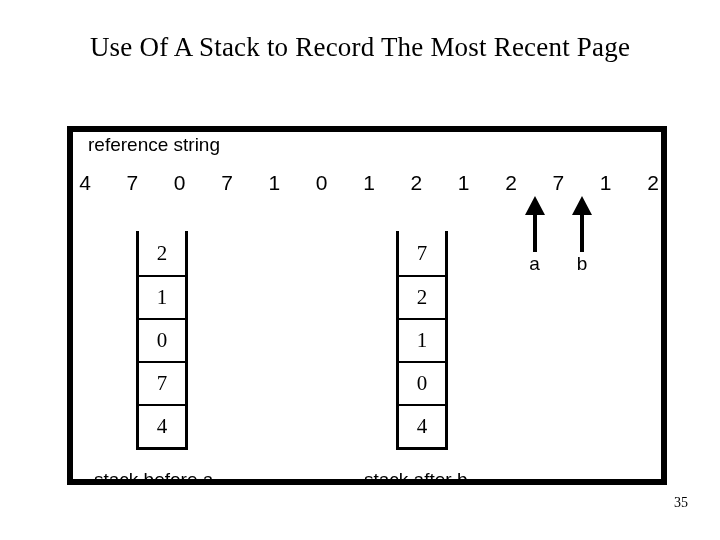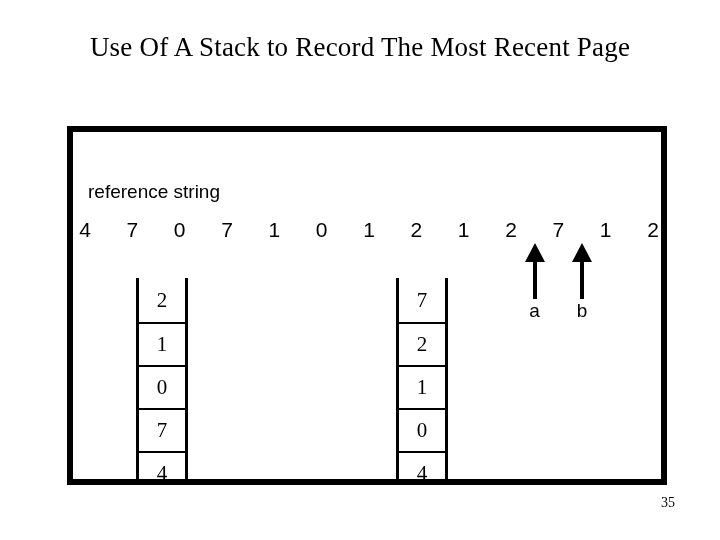--- a/index.html
+++ b/index.html
@@ -44,21 +44,20 @@
     box-sizing: border-box;
     background: #ffffff;
     overflow: hidden;
   }
   #figure-inner {
     position: absolute;
     left: 0;
     top: 0;
     width: 588px;
     height: 347px;
-    margin-top: 47px;
   }
 
   
   #reference-string-label {
     position: absolute;
     left: 15px;
     top: 2px;
     font-size: 19px;
     line-height: 22px;
     color: #000000;
@@ -141,21 +140,21 @@
     line-height: 22px;
     color: #000000;
   }
 
   
   #page-number {
     position: absolute;
     left: 648px;
     top: 494px;
     width: 40px;
-    text-align: center;
+    text-align: right;
     font-family: "Liberation Serif", serif;
     font-size: 14px;
     line-height: 17px;
     color: #000000;
   }
 </style>
 </head>
 <body>
 
 <div id="slide-title">

